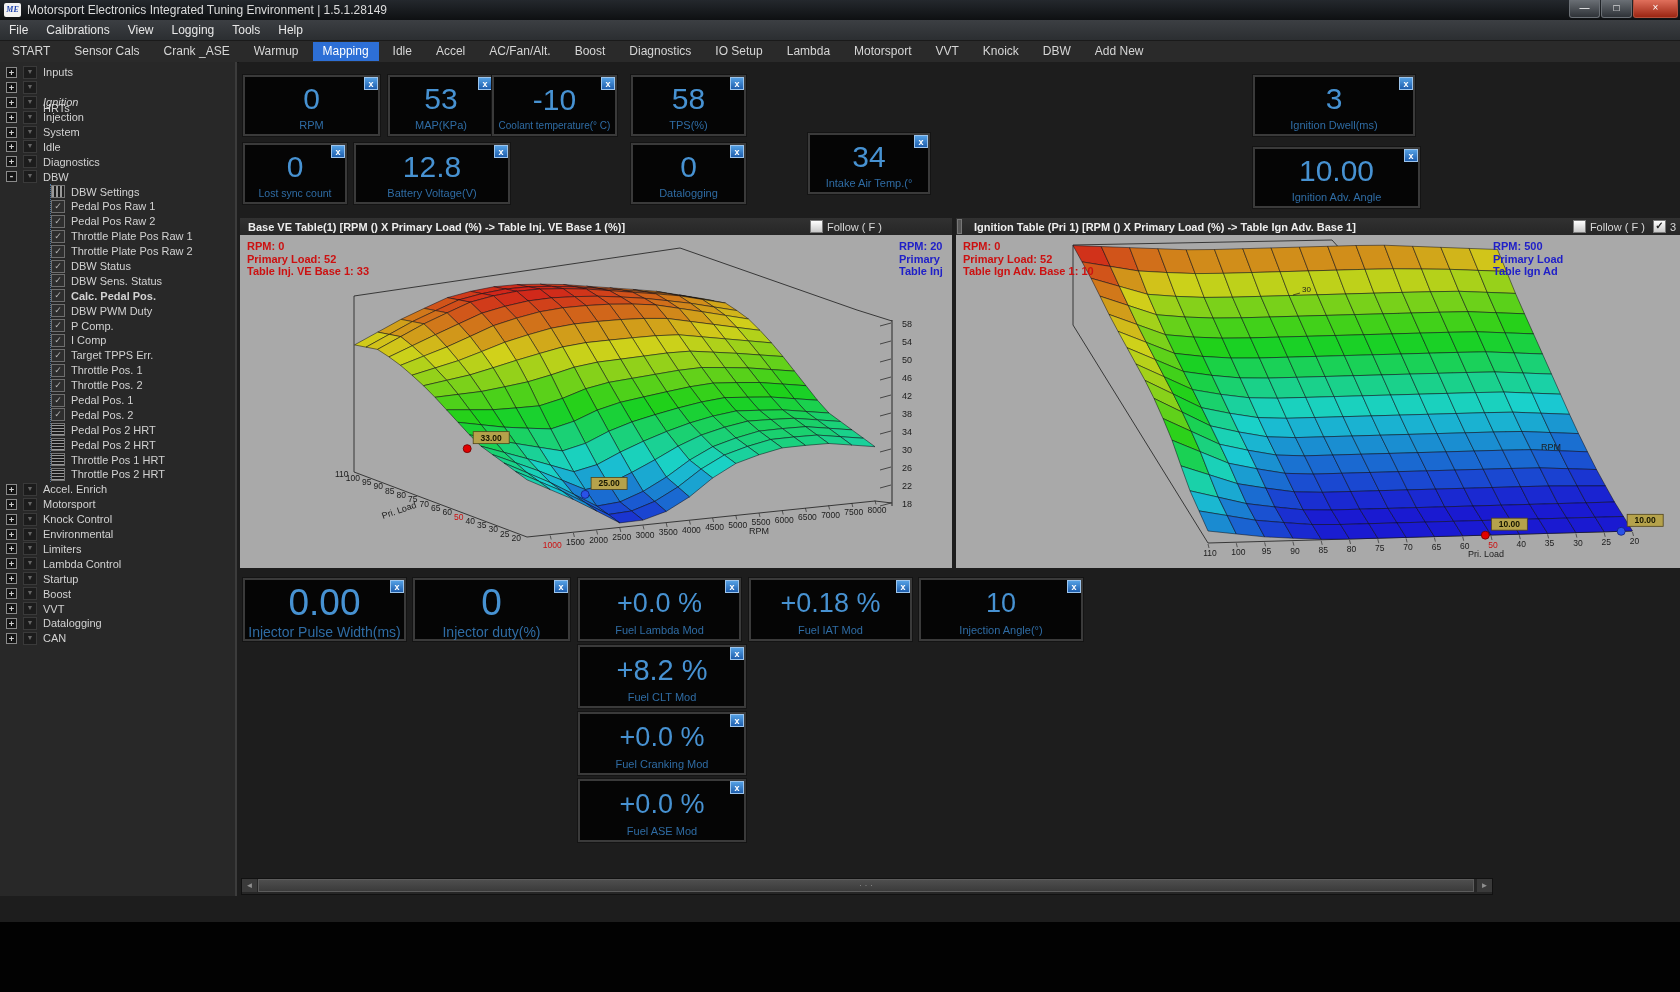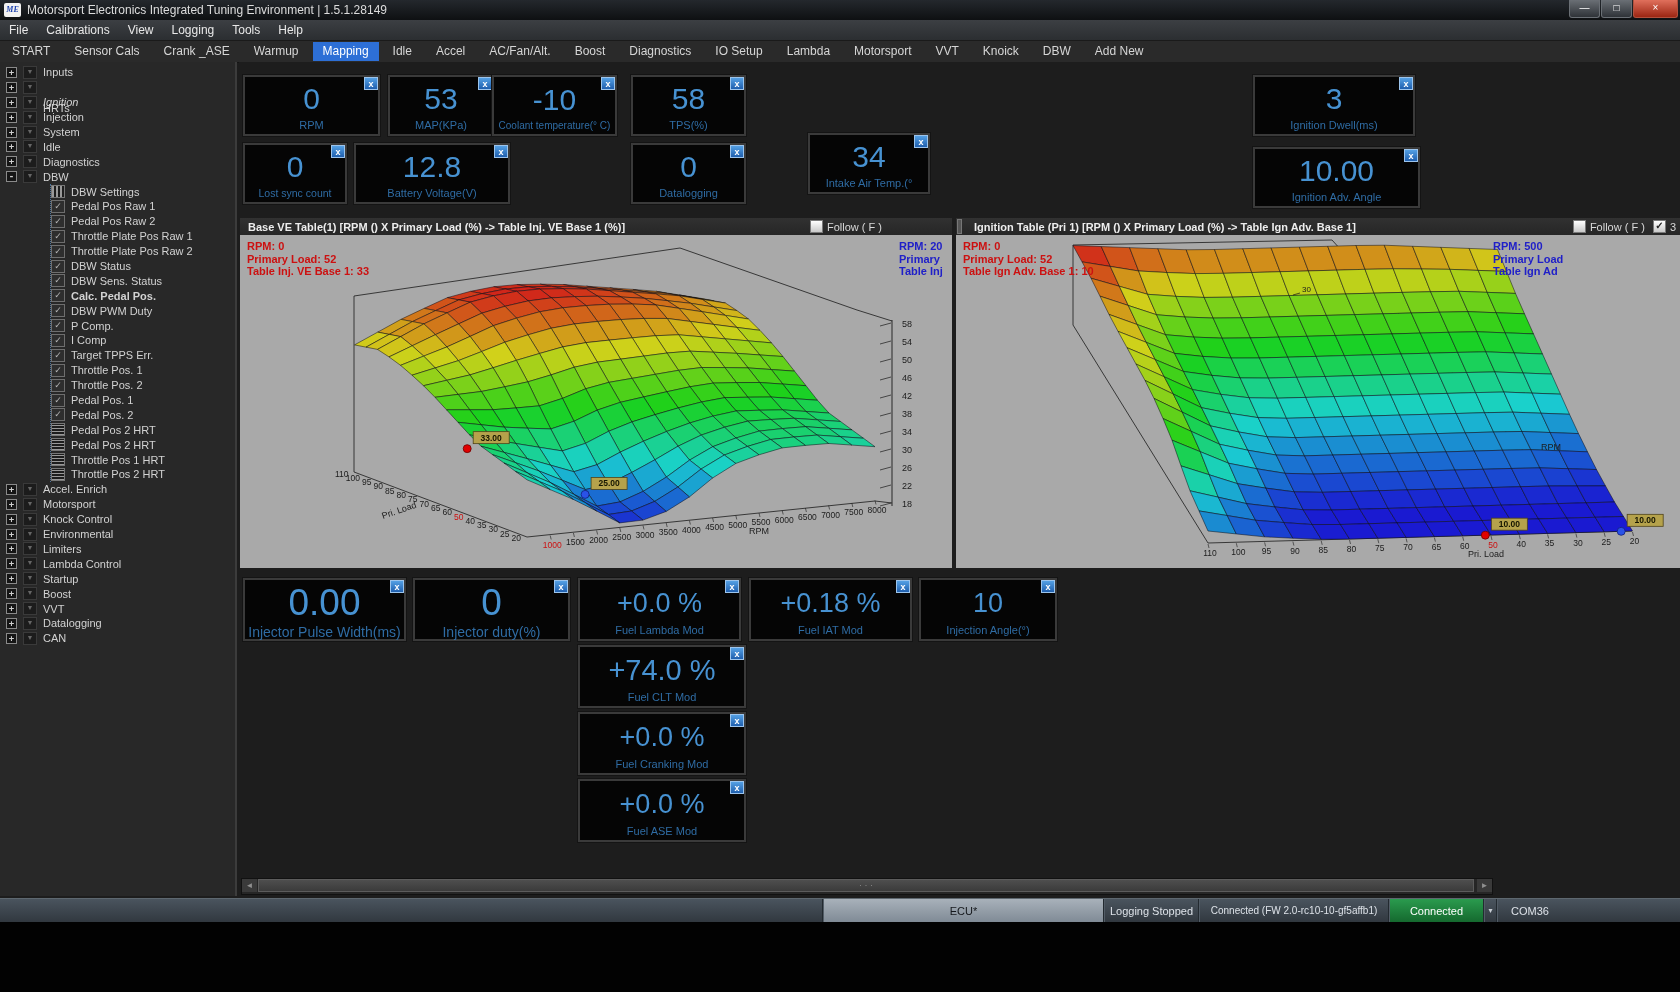--- a/index.html
+++ b/index.html
@@ -68,21 +68,21 @@
   .t-batt{left:115px;top:81px;width:156px;height:61px}
   .t-accel{left:392px;top:81px;width:115px;height:61px}
   .t-iat{left:569px;top:71px;width:122px;height:61px}
   .t-adv{left:1014px;top:85px;width:167px;height:61px}
   .t-ipw{left:4px;top:516px;width:163px;height:63px}
   .t-ipw .val{font-size:37px}.t-ipw .lbl{font-size:14px}
   .t-duty{left:174px;top:516px;width:157px;height:63px}
   .t-duty .val{font-size:37px}.t-duty .lbl{font-size:14px}
   .t-lambdamod{left:339px;top:516px;width:163px;height:63px}.t-lambdamod .val{font-size:27px}
   .t-iatmod{left:510px;top:516px;width:163px;height:63px}.t-iatmod .val{font-size:27px}
-  .t-injang{left:680px;top:516px;width:138px;height:63px}.t-injang .val{font-size:27px}
+  .t-injang{left:680px;top:516px;width:164px;height:63px}.t-injang .val{font-size:27px}
   .t-cltmod{left:339px;top:583px;width:168px;height:63px}.t-cltmod .val{font-size:29px}
   .t-crankmod{left:339px;top:650px;width:168px;height:63px}.t-crankmod .val{font-size:27px}
   .t-asemod{left:339px;top:717px;width:168px;height:63px}.t-asemod .val{font-size:27px}
 
   
   .chart-panel{position:absolute;top:156px;height:350px;}
   .chart-header{height:17px;background:linear-gradient(#313131,#262626);display:flex;align-items:center;
                 color:#ededed;font-size:11px;font-weight:bold;white-space:nowrap;overflow:hidden;}
   .chart-header .grip{width:3px;height:13px;background:#555;border:1px solid #777;margin:0 4px 0 1px;flex:none;}
   .chart-title{padding-left:8px;}
@@ -409,21 +409,21 @@
           <div class="val">+0.18 %</div>
           <div class="lbl">Fuel IAT Mod</div>
           <div class="close">x</div>
         </div>
         <div class="tile t-injang">
           <div class="val">10</div>
           <div class="lbl">Injection Angle(°)</div>
           <div class="close">x</div>
         </div>
         <div class="tile t-cltmod">
-          <div class="val">+74.0 %</div>
+          <div class="val">+8.2 %</div>
           <div class="lbl">Fuel CLT Mod</div>
           <div class="close">x</div>
         </div>
         <div class="tile t-crankmod">
           <div class="val">+0.0 %</div>
           <div class="lbl">Fuel Cranking Mod</div>
           <div class="close">x</div>
         </div>
         <div class="tile t-asemod">
           <div class="val">+0.0 %</div>
@@ -1070,22 +1070,14 @@
           </div>
         </div>
       </div>
     <div class="hscroll">
       <span class="sc-btn" style="left:0">◄</span>
       <span class="sc-thumb">· · ·</span>
       <span class="sc-btn" style="right:0">►</span>
     </div>
   </div>
 
-  <div class="statusbar">
-    <span class="seg ecu">ECU*</span>
-    <span class="seg logging">Logging Stopped</span>
-    <span class="seg fw">Connected (FW 2.0-rc10-10-gf5affb1)</span>
-    <span class="seg conn">Connected</span>
-    <span class="seg dd">▾</span>
-    <span class="seg port">COM36</span>
-  </div>
   <div class="bottom-black"></div>
 </div>
 
 </body></html>

